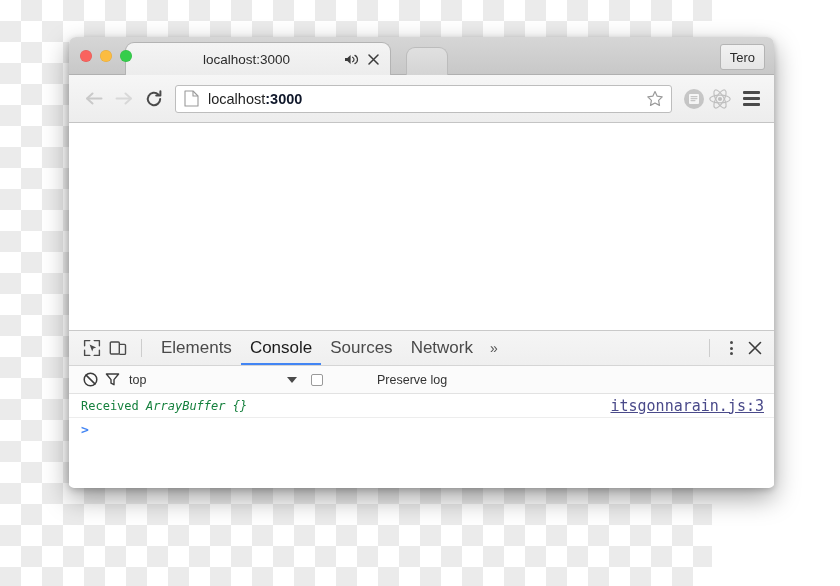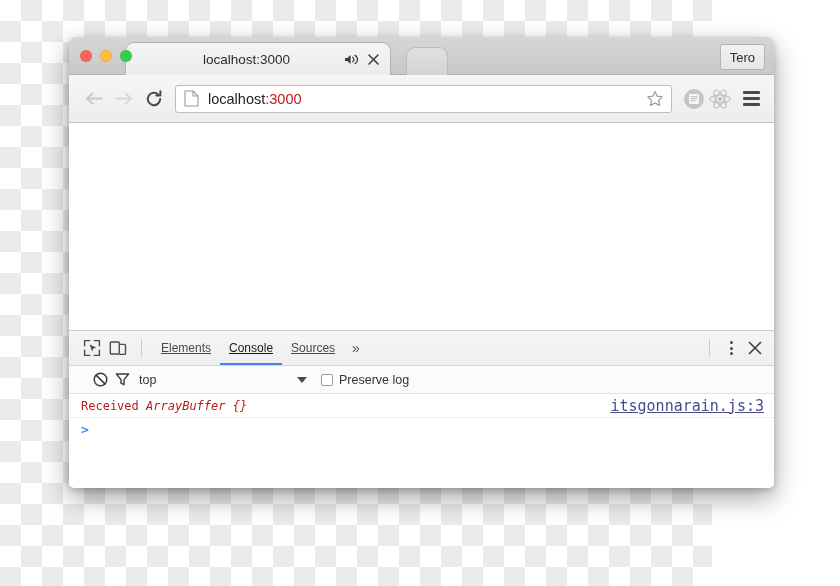--- a/index.html
+++ b/index.html
@@ -145,21 +145,21 @@
     margin: 0 8px 0 6px;
     background: #ffffff;
     border: 1px solid #bdbdbd;
     border-radius: 3px;
     display: flex;
     align-items: center;
     padding: 0 6px 0 8px;
   }
   .page-icon { width: 15px; height: 17px; flex: 0 0 auto; margin-right: 9px; }
   .url { flex: 1; font-size: 14.5px; color: #222; white-space: nowrap; overflow: hidden; }
-  .url .dim { color: #b91c1c; }
+  .url .dim { color: #0f172a; font-weight: bold; }
   .star { width: 20px; height: 20px; flex: 0 0 auto; display:flex; align-items:center; justify-content:center; }
 
   .ext-icon {
     width: 24px; height: 24px;
     margin-left: 2px;
     flex: 0 0 auto;
     display: flex; align-items: center; justify-content: center;
     opacity: 0.33;
   }
   .menu-btn {
@@ -199,29 +199,28 @@
     display: flex; align-items: center; justify-content: center;
     flex: 0 0 auto;
   }
   .dt-sep {
     width: 1px; height: 18px;
     background: #cdcdcd;
     margin: 0 10px;
     flex: 0 0 auto;
   }
   .dt-tab {
-    font-size: 12px;
+    font-size: 17px;
     color: #4a4a4a;
     padding: 0 9px;
     height: 34px;
     line-height: 34px;
     flex: 0 0 auto;
     border-bottom: 2px solid transparent;
     white-space: nowrap;
-    text-decoration: underline;
   }
   .dt-tab.active {
     color: #1a1a1a;
     border-bottom-color: #4285f4;
   }
   .dt-more { font-size: 14px; color: #555; padding: 0 8px; flex: 0 0 auto; }
   .dt-spacer { flex: 1; }
   .dt-kebab {
     width: 22px; height: 24px;
     display: flex; flex-direction: column; align-items: center; justify-content: center;
@@ -233,21 +232,21 @@
     display:flex; align-items:center; justify-content:center;
     flex: 0 0 auto;
   }
 
   .dt-filterbar {
     height: 28px;
     background: #fbfbfb;
     border-bottom: 1px solid #e2e2e2;
     display: flex;
     align-items: center;
-    padding: 0 8px 0 20px;
+    padding: 0 8px 0 10px;
   }
   .fb-icon {
     width: 22px; height: 22px;
     display:flex; align-items:center; justify-content:center;
     flex: 0 0 auto;
   }
   .ctx-select {
     display: flex;
     align-items: center;
     margin-left: 6px;
@@ -263,20 +262,21 @@
     border-top: 6px solid #4a4a4a;
     margin-left: 8px;
   }
   .preserve {
     display: flex;
     align-items: center;
     margin-left: 14px;
     font-size: 12.5px;
     color: #333;
     flex: 0 0 auto;
+    gap: 48px;
   }
   .cbox {
     width: 12px; height: 12px;
     border: 1px solid #9a9a9a;
     border-radius: 2px;
     background: #fff;
     margin-right: 6px;
   }
 
   .console-body {
@@ -286,21 +286,21 @@
   }
   .console-row {
     display: flex;
     align-items: center;
     height: 24px;
     padding: 0 10px 0 12px;
     border-bottom: 1px solid #ededed;
     font-family: "DejaVu Sans Mono", monospace;
     font-size: 12px;
   }
-  .msg-text { flex: 1; color: #b91c1c; white-space: nowrap; }
+  .msg-text { flex: 1; color: #15803d; white-space: nowrap; }
   .msg-text .obj { font-style: italic; }
   .src-link {
     color: #4a4a8a;
     text-decoration: underline;
     font-size: 15px;
     white-space: nowrap;
   }
   .prompt-row {
     display: flex;
     align-items: center;
@@ -432,20 +432,21 @@
             <rect x="1.3" y="3" width="9" height="12" rx="1" fill="none" stroke="#4a4a4a" stroke-width="1.4"></rect>
             <path d="M10.3 5.4h5.2a1 1 0 0 1 1 1v8a1 1 0 0 1-1 1h-5.2" fill="none" stroke="#4a4a4a" stroke-width="1.4"></path>
           </svg>
         </div>
 
         <div class="dt-sep"></div>
 
         <div class="dt-tab">Elements</div>
         <div class="dt-tab active">Console</div>
         <div class="dt-tab">Sources</div>
+        <div class="dt-tab">Network</div>
         <div class="dt-more">»</div>
 
         <div class="dt-spacer"></div>
         <div class="dt-sep"></div>
 
         <div class="dt-kebab">
           <i></i>
           <i></i>
           <i></i>
         </div>

